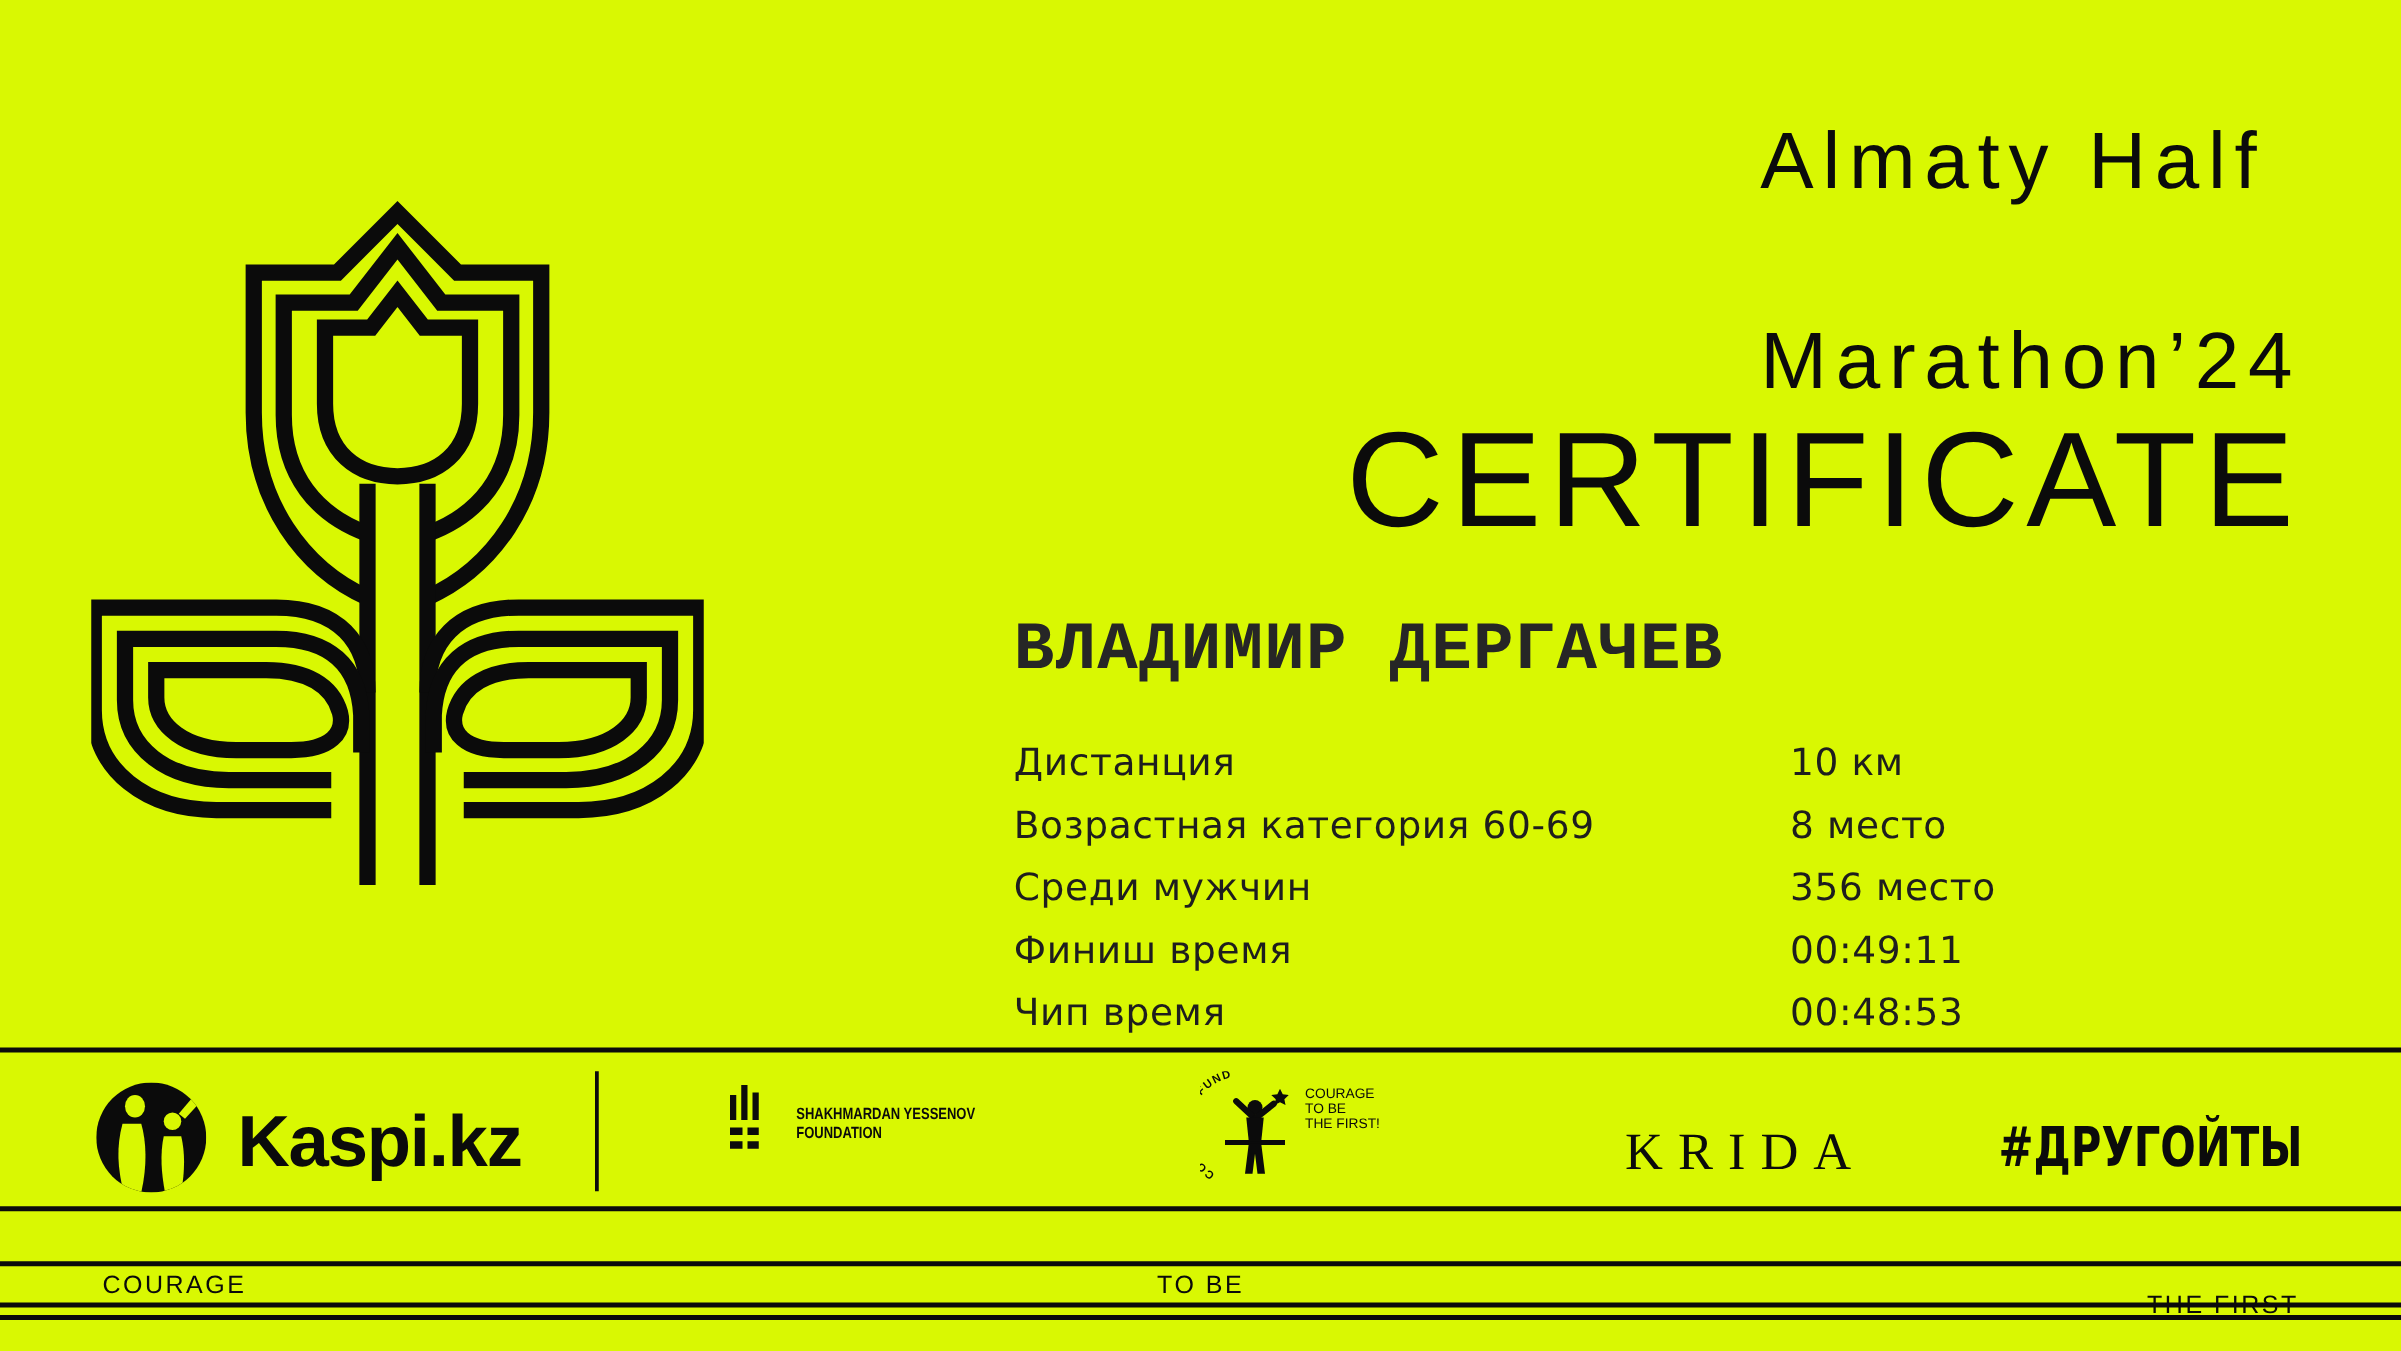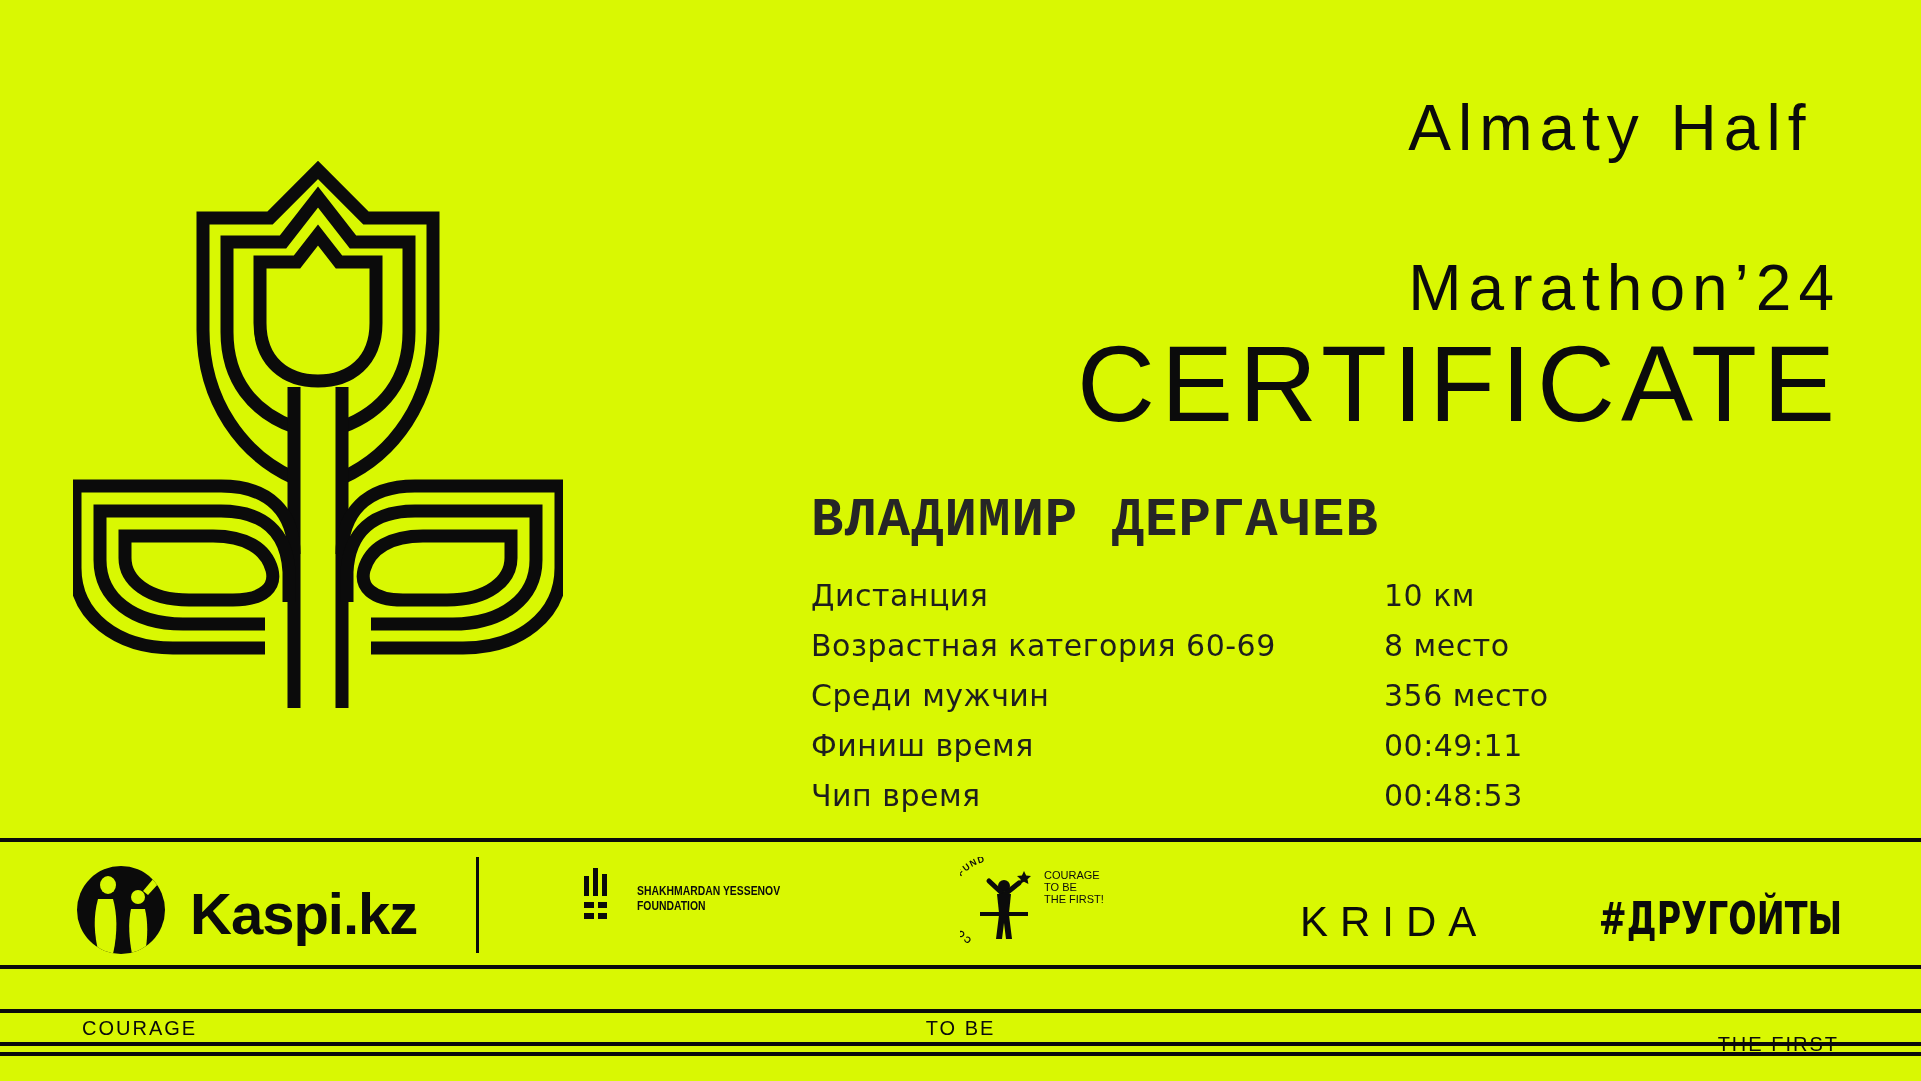--- a/index.html
+++ b/index.html
@@ -35,21 +35,21 @@
     left:811px; top:496px;
     font-family:Liberation Mono, monospace;
     font-size:54px; line-height:50px; font-weight:700;
     letter-spacing:1px; color:var(--soft);
   }
   .results{
     left:811px; top:578px; width:800px;
     font-family:"DejaVu Sans", sans-serif;
     font-size:30px; color:#1e1e1e; letter-spacing:.5px;
   }
-  .results .row{display:flex; height:50px; align-items:flex-start;}
+  .results .row{display:flex; height:50px; align-items:flex-end;gap:48px;}
   .results .label{width:573px; flex:none;}
   .results .value{flex:none;}
 
   
   .hline{left:0; width:1921px; background:var(--ink);}
   .vdivider{left:476px; top:857px; width:3px; height:96px; background:var(--ink);}
 
   .kaspi-logo-text{
     left:190px; top:884px;
     font-size:58px; font-weight:700; letter-spacing:-1px; line-height:60px;
@@ -61,21 +61,21 @@
     transform:scaleX(.8); transform-origin:left top; letter-spacing:0;
     white-space:nowrap;
   }
   .cf-text{
     left:1044px; top:869px;
     font-size:11px; line-height:12px; font-weight:400; letter-spacing:0;
     white-space:nowrap;
   }
   .krida{
     left:1300px; top:901px;
-    font-size:42px; font-weight:400; letter-spacing:12px; line-height:42px;
+    font-size:42px; font-weight:400; letter-spacing:12px; line-height:42px;font-family:Liberation Serif, serif;
   }
   .hashtag{
     right:79px; top:897px;
     font-size:44px; font-weight:700; line-height:44px;
     transform:scaleX(.76); transform-origin:right top;
     font-family:"DejaVu Sans", sans-serif;
   }
 
   
   .strip-text{

